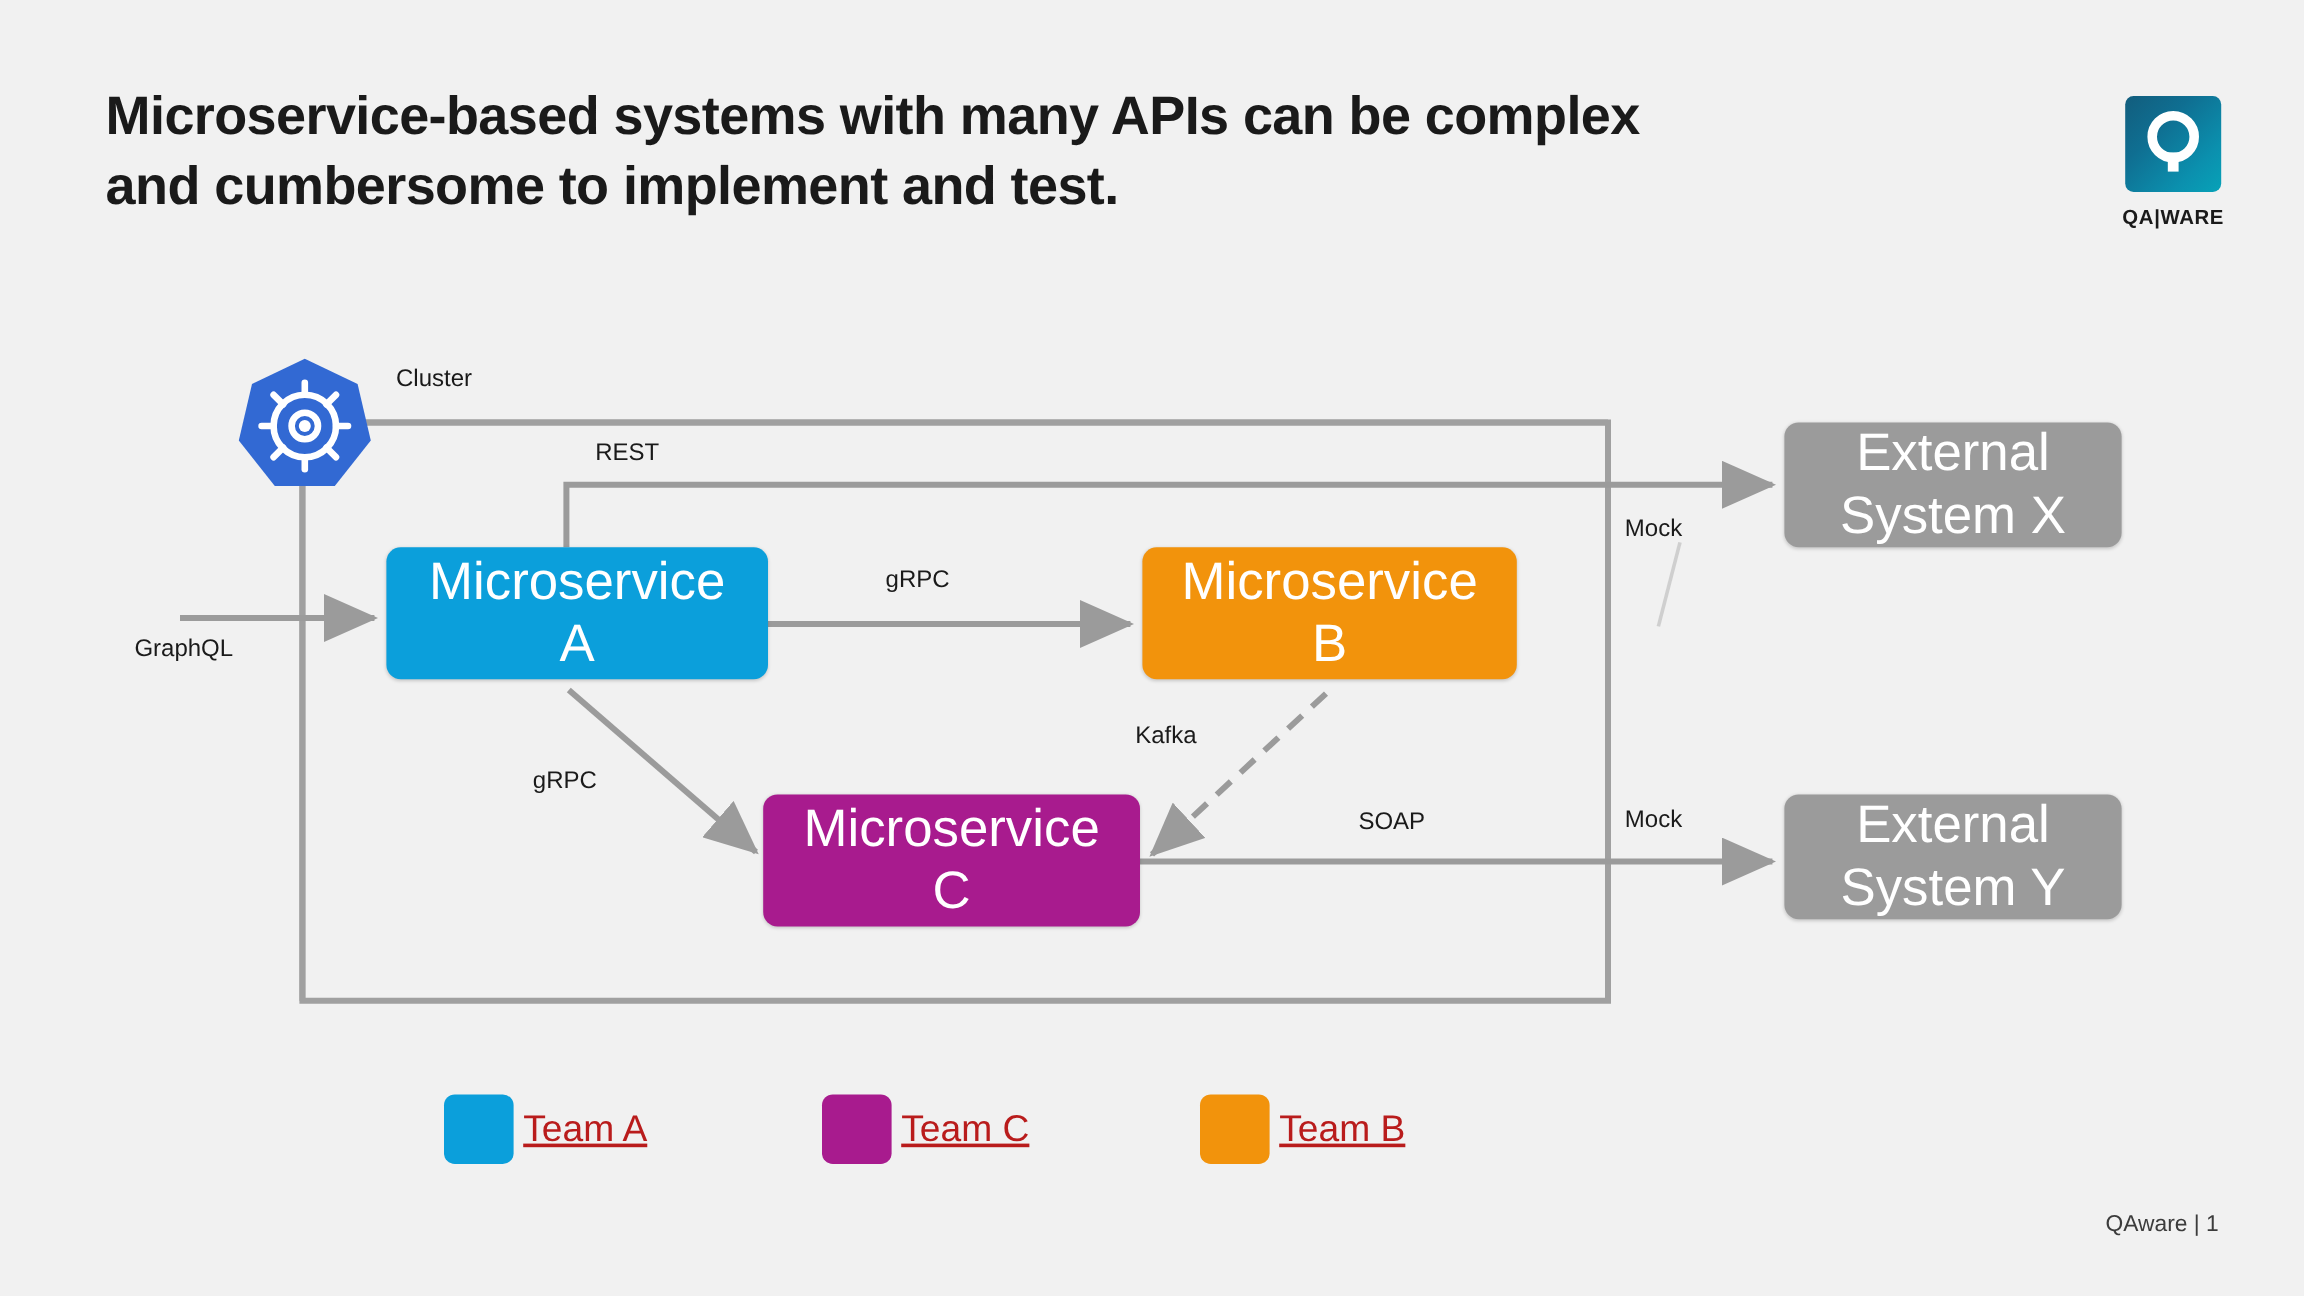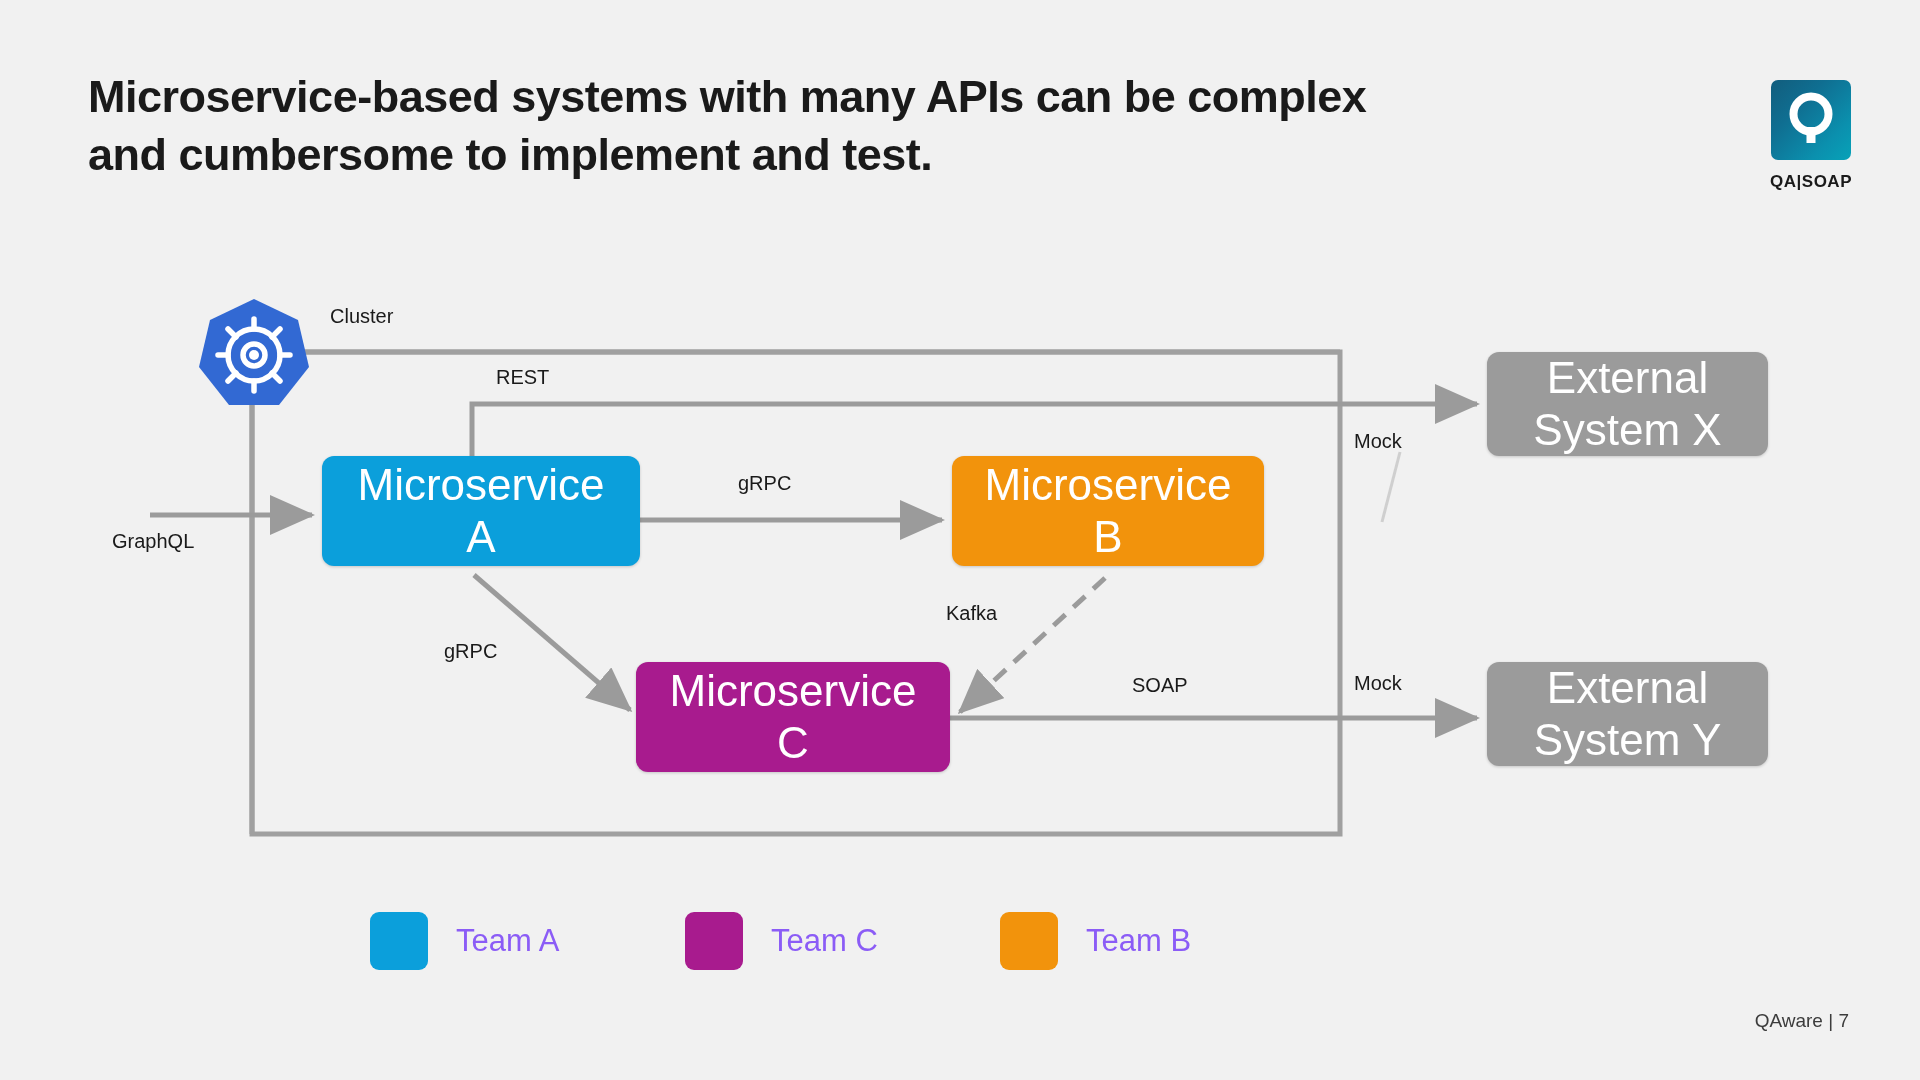--- a/index.html
+++ b/index.html
@@ -100,26 +100,27 @@
     display: flex;
     align-items: center;
   }
   .legend-swatch {
     width: 58px;
     height: 58px;
     border-radius: 9px;
     flex: 0 0 auto;
   }
   .legend-label {
-    margin-left: 28px;
+    margin-left: 8px;
     font-family: "Liberation Sans", sans-serif;
     font-weight: 300;
     font-size: 31px;
-    color: #8b5cf6;
+    color: #b91c1c;
     white-space: nowrap;
+    text-decoration: underline;
   }
   
   #footer {
     position: absolute;
     right: 88px;
     top: 1010px;
     font-family: "Liberation Sans", sans-serif;
     font-weight: 300;
     font-size: 19px;
     color: #3c3c3c;
@@ -133,21 +134,21 @@
   <div id="title">Microservice-based systems with many APIs can be complex
 and cumbersome to implement and test.</div>
 
   <div id="logo-block">
     <div id="logo-mark">
       <svg width="80" height="80" viewBox="0 0 80 80" aria-hidden="true">
         <circle cx="40" cy="34" r="17.5" fill="none" stroke="#ffffff" stroke-width="8"></circle>
         <rect x="35.5" y="47" width="9" height="16" fill="#ffffff"></rect>
       </svg>
     </div>
-    <div id="logo-wordmark">QA|SOAP</div>
+    <div id="logo-wordmark">QA|WARE</div>
   </div>
 
   <div id="diagram">
 
     <svg width="1920" height="1080" style="position:absolute;left:0;top:0;" aria-hidden="true">
       <defs>
         <marker id="arrowhead" markerWidth="9" markerHeight="8" refX="8.4" refY="4" orient="auto" markerUnits="strokeWidth">
           <path d="M0,0 L9,4 L0,8 z" fill="#9b9b9b"></path>
         </marker>
         <marker id="arrowhead-thin" markerWidth="9" markerHeight="8" refX="8.4" refY="4" orient="auto" markerUnits="strokeWidth">
@@ -254,15 +255,15 @@
     <div class="legend-item" style="left:685px;top:0;">
       <span class="legend-swatch" style="background:#a81b8e;"></span>
       <span class="legend-label">Team C</span>
     </div>
     <div class="legend-item" style="left:1000px;top:0;">
       <span class="legend-swatch" style="background:#f2930c;"></span>
       <span class="legend-label">Team B</span>
     </div>
   </div>
 
-  <div id="footer">QAware | 7</div>
+  <div id="footer">QAware | 1</div>
 
 </div>
 
 </body></html>

